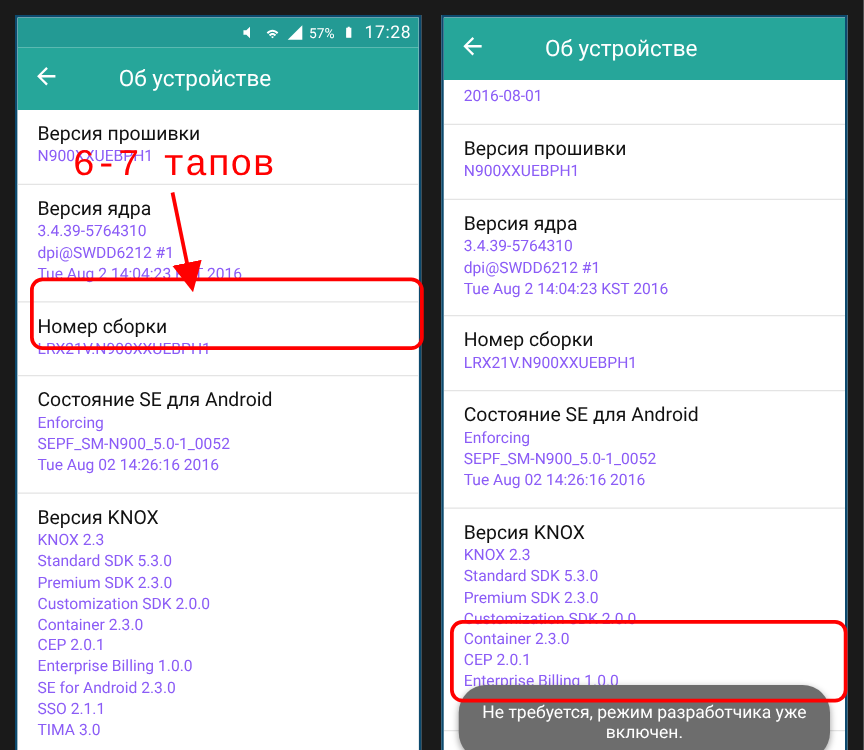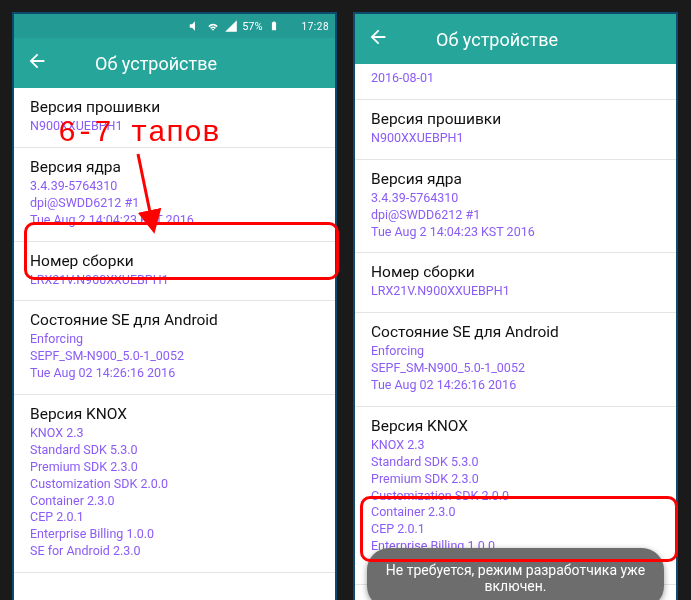--- a/index.html
+++ b/index.html
@@ -29,21 +29,21 @@
     display: flex;
     align-items: center;
     justify-content: flex-end;
     padding: 0 6px;
     gap: 4px;
     color: #fff;
     font-size: 12px;
   }
   .statusbar .ico { width: 14px; height: 14px; display:inline-flex; align-items:center; justify-content:center; }
   .statusbar .batt-pct { font-size: 11px; }
-  .statusbar .time { font-size: 10px; margin-left: 17px; letter-spacing: .5px;}
+  .statusbar .time { font-size: 14px; margin-left: 2px; letter-spacing: .5px;}
   .appbar {
     height: 50px;
     background: #26a69a;
     display: flex;
     align-items: center;
     padding: 0 12px;
     gap: 18px;
     color: #fff;
   }
   .appbar .title { font-size: 18px; font-weight: 400; margin-left: 29px; }
@@ -166,20 +166,22 @@
       <div class="section">
         <div class="sec-title">Версия KNOX</div>
         <div class="sec-line">KNOX 2.3</div>
         <div class="sec-line">Standard SDK 5.3.0</div>
         <div class="sec-line">Premium SDK 2.3.0</div>
         <div class="sec-line">Customization SDK 2.0.0</div>
         <div class="sec-line">Container 2.3.0</div>
         <div class="sec-line">CEP 2.0.1</div>
         <div class="sec-line">Enterprise Billing 1.0.0</div>
         <div class="sec-line">SE for Android 2.3.0</div>
+        <div class="sec-line">SSO 2.1.1</div>
+        <div class="sec-line">TIMA 3.0</div>
 
       </div>
     </div>
   </div>
 
   <div class="phone">
     <div class="appbar">
       <span>
         <svg viewBox="0 0 24 24" width="22" height="22" fill="#fff">
             <path d="M20 11H7.8l5.6-5.6L12 4l-8 8 8 8 1.4-1.4L7.8 13H20v-2z"></path>

